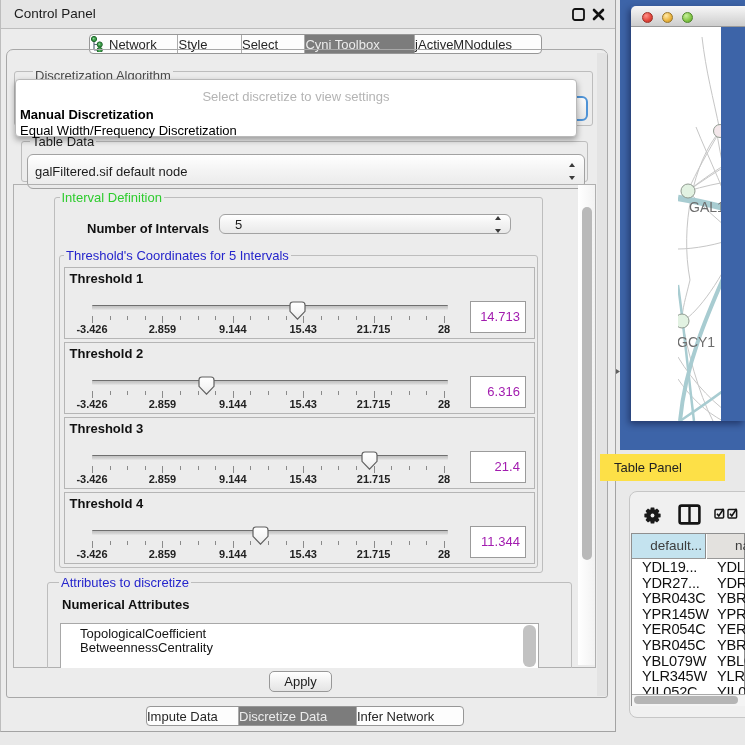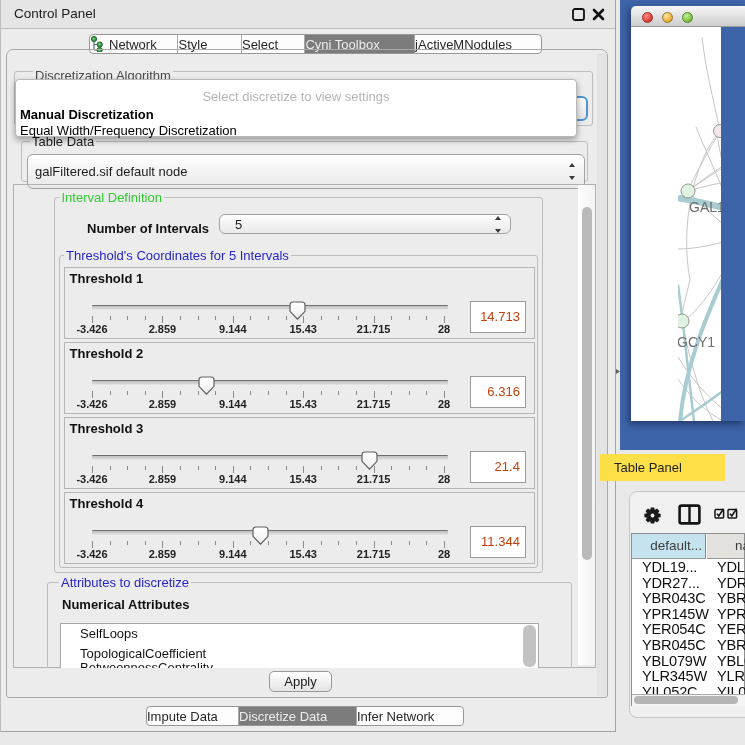--- a/index.html
+++ b/index.html
@@ -33,21 +33,21 @@
   border-left:3.5px solid transparent; border-right:3.5px solid transparent; }
 .combo .arr:before { top:calc(50% - 8.5px); border-bottom:4.5px solid #3a3a3a; }
 .combo .arr:after  { bottom:calc(50% - 8.5px); border-top:4.5px solid #3a3a3a; }
 
 
 .tpan { position:absolute; left:63px; width:471px; height:71.5px; border:1px solid #b5b5b5; }
 .tpan .tl { position:absolute; left:4.5px; top:2.5px; font-size:13px; font-weight:bold; color:#111; }
 .track { position:absolute; left:27px; width:356px; top:37px; height:5px; border-radius:1px;
   background:linear-gradient(#6f6f6f 0,#6f6f6f 1px,#c2c2c2 1px,#cfcfcf 3px,#e8e8e8 5px); }
 .vbox { position:absolute; left:405.4px; top:32.5px; width:55.5px; height:32px; background:#fff;
-  border:1px solid #9b9b9b; font-size:13px; color:#c2410c; text-align:right; line-height:30px; padding-right:5px; }
+  border:1px solid #9b9b9b; font-size:13px; color:#a21caf; text-align:right; line-height:30px; padding-right:5px; }
 .tick { position:absolute; width:1px; background:#8a8a8a; }
 .tlab { position:absolute; top:55px; font-size:11px; font-weight:bold; color:#222; transform:translateX(-50%); }
 .thumb { position:absolute; width:17px; height:19px; }
 
 
 #attrlist { left:59px; top:623px; width:479px; height:45px; background:#fff; border-top:1px solid #a8a8a8;
   border-left:1px solid #a8a8a8; border-right:1px solid #a8a8a8;
   font-size:13px; color:#141414; overflow:hidden; }
 #attrlist div { padding-left:19px; height:20px; line-height:20px; }
 #attrlist div.last { margin-top:-6px; }
@@ -316,21 +316,20 @@
   </svg>
         <div class="vbox">11.344</div>
       </div>
     </div>
 
   <div class="grp" style="left:46px;top:582px;width:525px;height:110px;">
     <div class="gt" style="color:#2525cc;left:11px">Attributes to discretize</div>
   </div>
   <div class="abs" style="left:61px;top:597px;font-size:13px;font-weight:bold;color:#111;">Numerical Attributes</div>
   <div class="abs" id="attrlist">
-    <div>SelfLoops</div>
     <div>TopologicalCoefficient</div>
     <div class="last">BetweennessCentrality</div>
   </div>
   <div class="abs" style="left:522px;top:625px;width:13px;height:42px;border-radius:6px;background:#c2c2c2;"></div>
 
   <div class="abs" style="left:13px;top:668px;width:582px;height:29px;background:#ececec;"></div>
 
   <div class="abs" id="popup">
     <div class="r1">Select discretize to view settings</div>
     <div class="r2">Manual Discretization</div>

